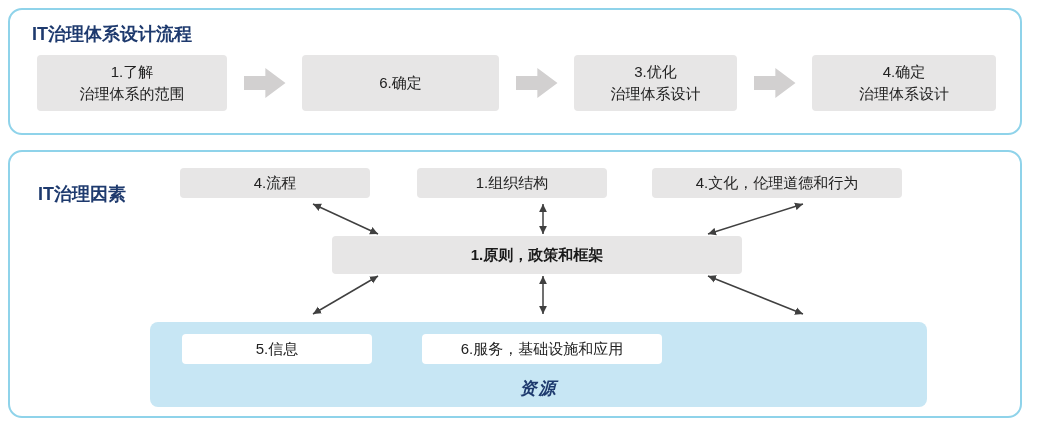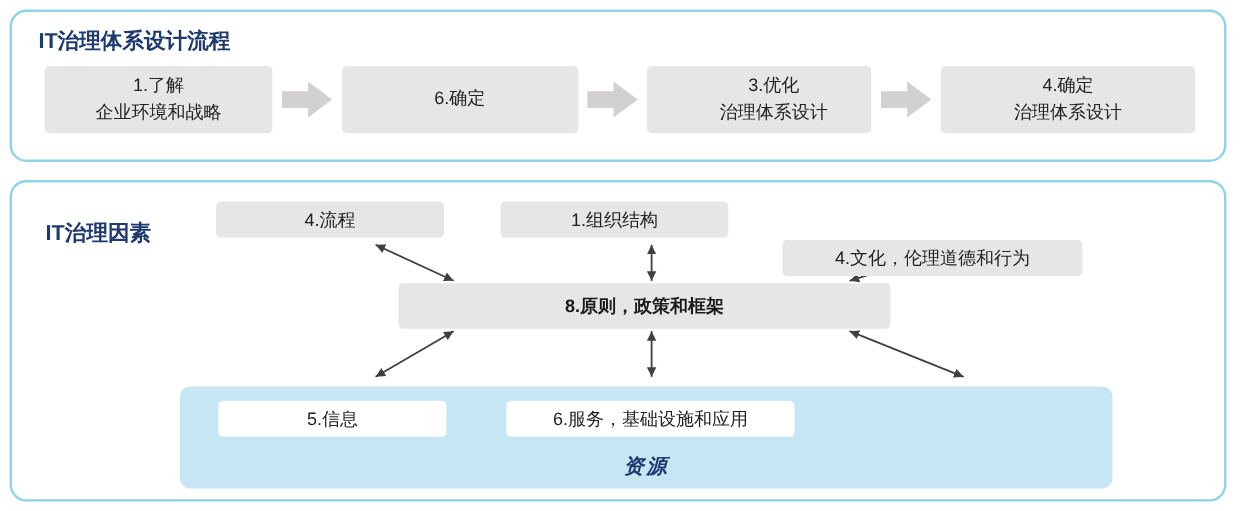--- a/index.html
+++ b/index.html
@@ -30,38 +30,38 @@
     display: flex; align-items: center; justify-content: space-between;
   }
   .flow-box {
     background: var(--box-fill, #e7e6e6);
     border-radius: 4px; height: 56px;
     display: flex; flex-direction: column; align-items: center; justify-content: center;
     font-size: 15px; line-height: 1.5; text-align: center; color: #222222;
   }
   .flow-box.w1 { width: 190px; }
   .flow-box.w2 { width: 197px; }
-  .flow-box.w3 { width: 163px; padding-left: 24px; }
-  .flow-box.w4 { width: 212px; }
+  .flow-box.w3 { width: 163px; }
+  .flow-box.w4 { width: 184px; }
   .flow-arrow {
     width: 42px; height: 30px;
     background: var(--flow-arrow, #d2d0d0);
     clip-path: polygon(0 27%, 52% 27%, 52% 0, 100% 50%, 52% 100%, 52% 73%, 0 73%);
   }
 
   
   .factor-box {
     position: absolute; background: var(--box-fill, #e7e6e6);
     border-radius: 4px; height: 30px;
     display: flex; align-items: center; justify-content: center;
     font-size: 15px; color: #222222; white-space: nowrap;
   }
   #factor-top-0 { left: 170px; top: 16px; width: 190px; }
   #factor-top-1 { left: 407px; top: 16px; width: 190px; }
-  #factor-top-2 { left: 642px; top: 16px; width: 250px; margin-top: 32px; }
+  #factor-top-2 { left: 642px; top: 16px; width: 250px; }
 
   #factor-center {
     position: absolute; left: 322px; top: 84px; width: 410px; height: 38px;
     background: var(--box-fill, #e7e6e6); border-radius: 4px;
     display: flex; align-items: center; justify-content: center;
     font-size: 15px; font-weight: bold; color: #1a1a1a;
   }
 
   #resource-container {
     position: absolute; left: 140px; top: 170px; width: 777px; height: 85px;
@@ -91,21 +91,21 @@
 </style>
 </head>
 <body>
 
 <div class="panel" id="flow-panel">
   <div class="panel-title">IT治理体系设计流程</div>
 
   <div class="flow-row">
     <div class="flow-box w1">
       <span>1.了解</span>
-      <span>企业环境和战略</span>
+      <span>治理体系的范围</span>
     </div>
     <div class="flow-arrow"></div>
     <div class="flow-box w2">
       <span>6.确定</span>
     </div>
     <div class="flow-arrow"></div>
     <div class="flow-box w3">
       <span>3.优化</span>
       <span>治理体系设计</span>
     </div>
@@ -132,20 +132,20 @@
     <line x1="533" y1="124" x2="533" y2="162" marker-start="url(#ah)" marker-end="url(#ah)"></line>
     <line x1="698" y1="124" x2="793" y2="162" marker-start="url(#ah)" marker-end="url(#ah)"></line>
   </svg>
 
   <div class="panel-title">IT治理因素</div>
 
   <div class="factor-box" id="factor-top-0">4.流程</div>
   <div class="factor-box" id="factor-top-1">1.组织结构</div>
   <div class="factor-box" id="factor-top-2">4.文化，伦理道德和行为</div>
 
-  <div id="factor-center">8.原则，政策和框架</div>
+  <div id="factor-center">1.原则，政策和框架</div>
 
   <div id="resource-container">
     <div class="resource-box" id="resource-box-0">5.信息</div>
     <div class="resource-box" id="resource-box-1">6.服务，基础设施和应用</div>
     <div id="resource-label">资源</div>
   </div>
 </div>
 
 </body></html>

